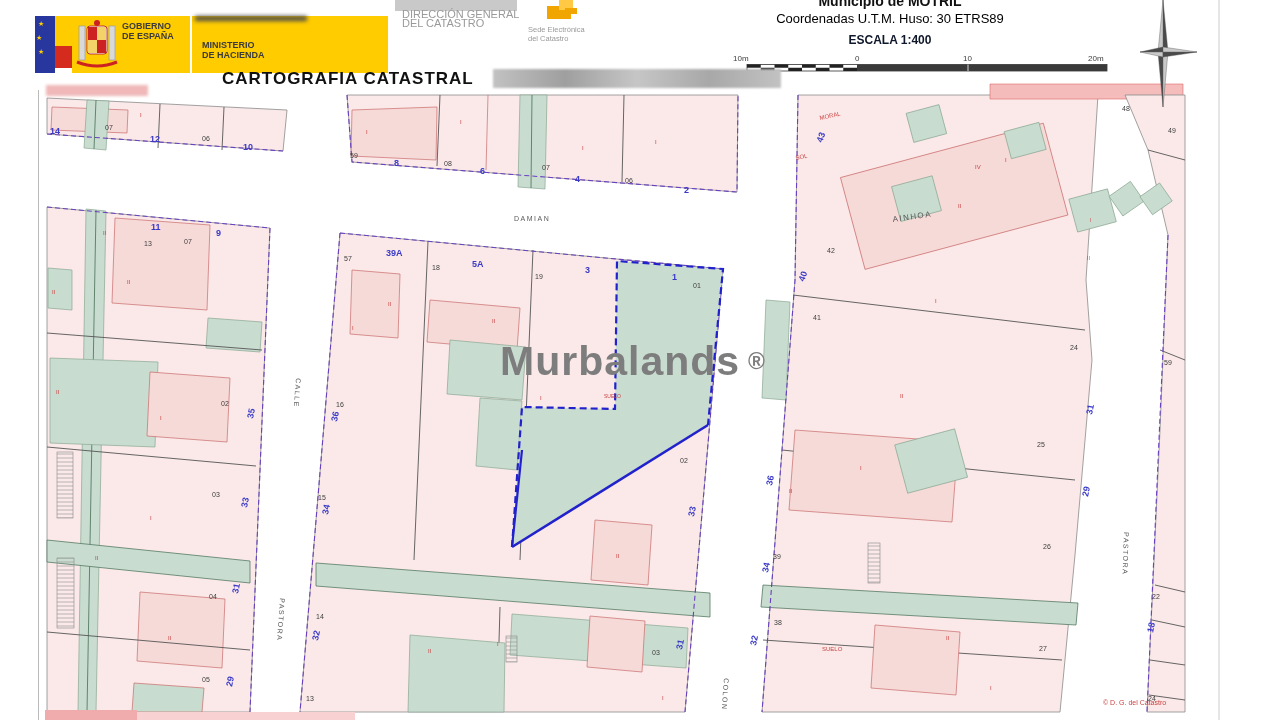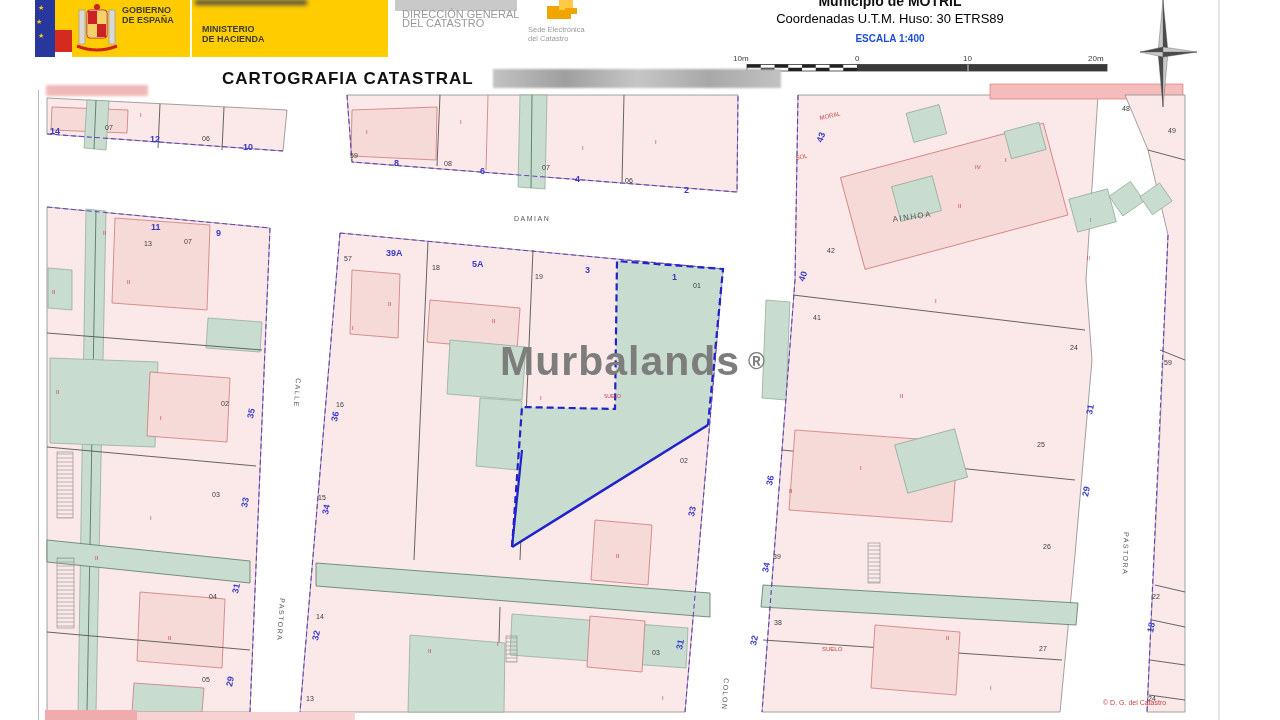--- a/index.html
+++ b/index.html
@@ -1,37 +1,37 @@
 <!DOCTYPE html>
 <html><head>
 <meta charset="utf-8">
 <style>
   html,body{margin:0;padding:0;width:1280px;height:720px;overflow:hidden;background:#ffffff;
     font-family:"Liberation Sans",sans-serif;}
   .abs{position:absolute;}
   #mapsvg{position:absolute;left:0;top:0;z-index:1;}
   
-  #logo{left:35px;top:0;width:350px;height:53px;z-index:6;padding-left:16px;}
+  #logo{left:35px;top:16px;width:350px;height:53px;z-index:6;padding-left:16px;}
   .eu{left:0;top:0;width:20px;height:57px;background:#27379E;overflow:hidden;}
   .eu .st{position:absolute;color:#FFCC00;font-size:7px;}
   .esyellow{left:20px;top:0;width:17px;height:30px;background:#FFCC00;}
   .esred{left:20px;top:30px;width:17px;height:22px;background:#D52B1E;}
   .ybox1{left:37px;top:0;width:118px;height:57px;background:#FFCC00;}
   .ybox2{left:157px;top:0;width:196px;height:57px;background:#FFCC00;}
   .govtxt{left:87px;top:5px;font-size:9px;font-weight:bold;color:#3b3b3b;line-height:10px;z-index:7;}
   .mintxt{left:167px;top:24px;font-size:9px;font-weight:bold;color:#3b3b3b;line-height:10px;z-index:7;}
   .graybar-min{left:160px;top:0;width:112px;height:5px;background:#4a4a4a;filter:blur(2px);}
   #dgc{left:402px;top:10px;font-size:11px;color:#9a9a9a;line-height:9px;z-index:6;}
   #dgc-redact{left:395px;top:0;width:122px;height:11px;background:#c9c9c9;filter:blur(.6px);z-index:6;}
   #sede{left:528px;top:25px;width:80px;text-align:left;font-size:7.5px;color:#9a9a9a;line-height:9px;z-index:6;}
   #sede-icon{left:545px;top:0;z-index:6;}
   #muni-block{left:755px;top:0;width:270px;text-align:center;z-index:6;}
   #municipio{position:absolute;top:-7px;left:0;width:270px;font-size:14px;font-weight:bold;color:#111;}
   #coordenadas{position:absolute;top:11px;left:0;width:270px;font-size:13px;color:#000000;}
-  #escala{position:absolute;top:33px;left:0;width:270px;font-size:10px;font-weight:bold;color:#1d4ed8;}
+  #escala{position:absolute;top:33px;left:0;width:270px;font-size:12px;font-weight:bold;color:#0f172a;}
   #pagetitle{left:222px;top:69px;font-size:17px;font-weight:bold;letter-spacing:1px;color:#111;z-index:6;}
   #title-redact{left:493px;top:69px;width:288px;height:19px;z-index:6;filter:blur(.8px);
      background:linear-gradient(90deg,#c2c2c2,#9f9f9f,#c6c6c6,#a8a8a8,#c2c2c2);}
   #pink-redact-left{left:46px;top:85px;width:102px;height:11px;background:#F0B8B8;filter:blur(1.4px);z-index:5;}
   
   #watermark{left:500px;top:338px;z-index:5;color:#7d7d7d;font-weight:bold;white-space:nowrap;}
   #watermark .wm{font-size:41px;letter-spacing:1px;}
   #watermark .rsym{font-size:23px;vertical-align:6px;margin-left:8px;}
   
   text{font-family:"Liberation Sans",sans-serif;}

